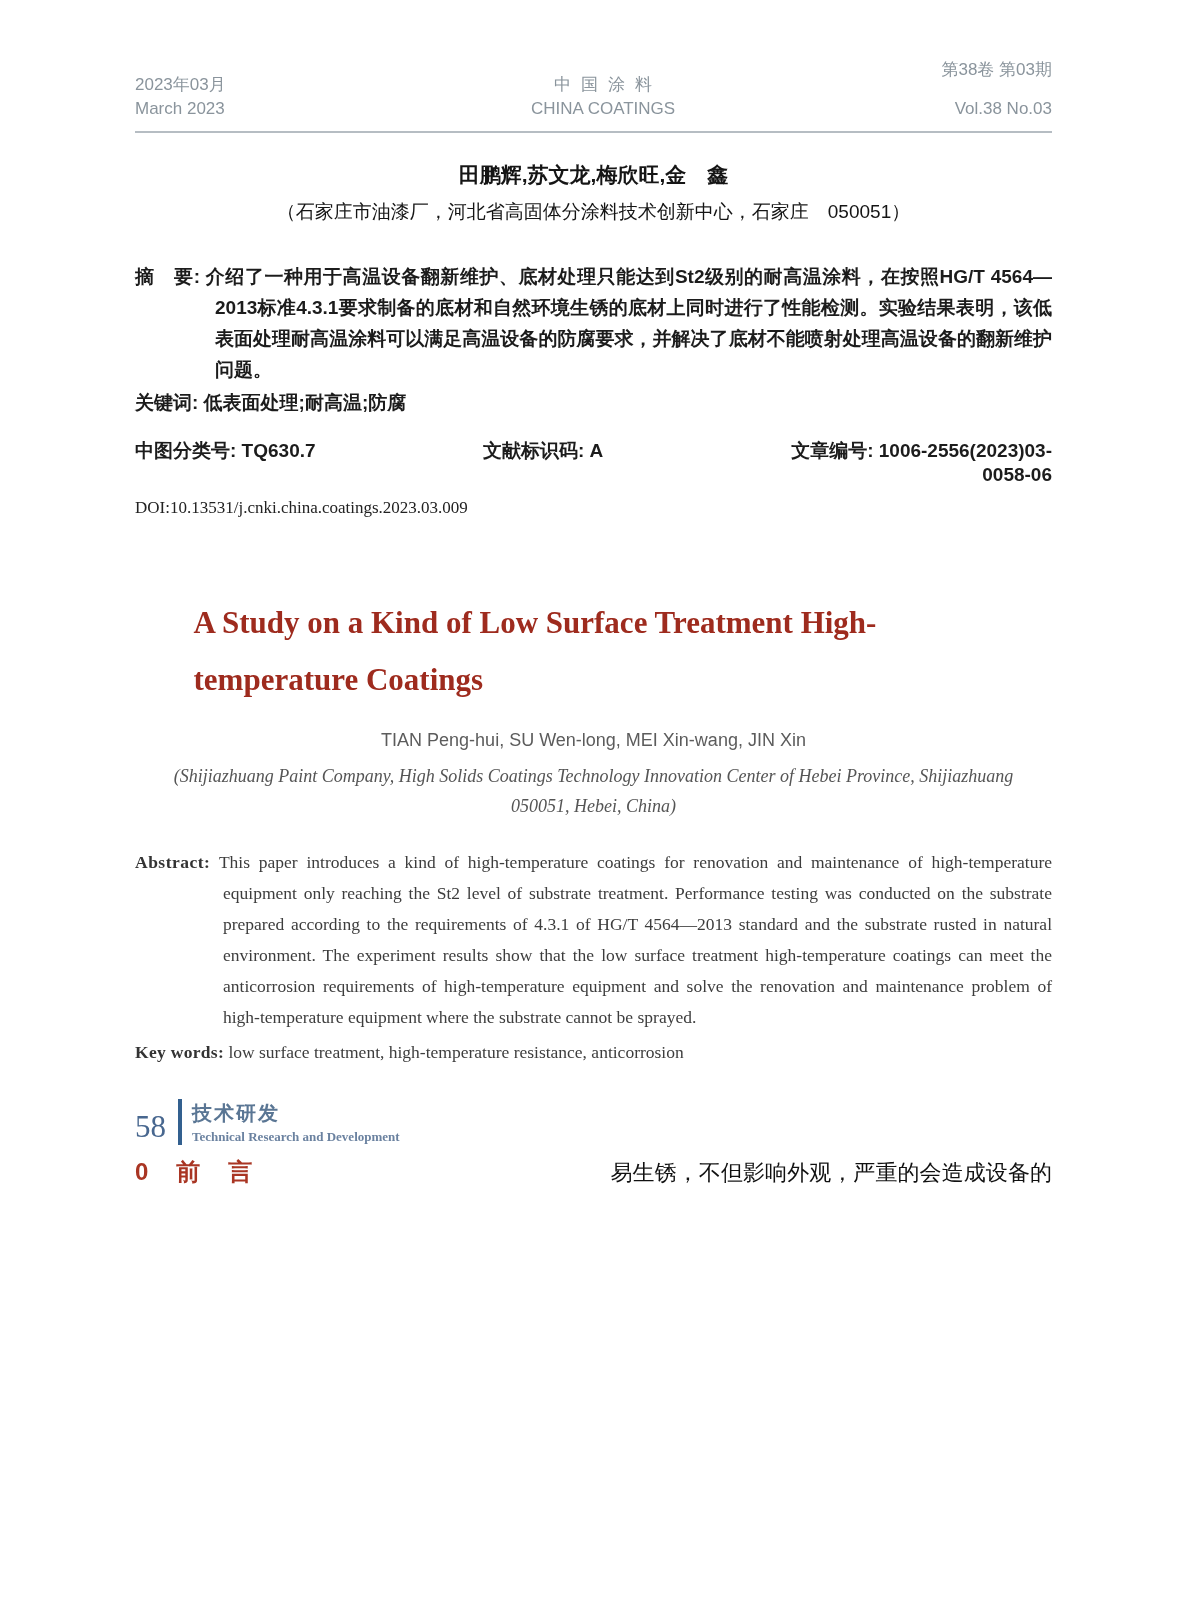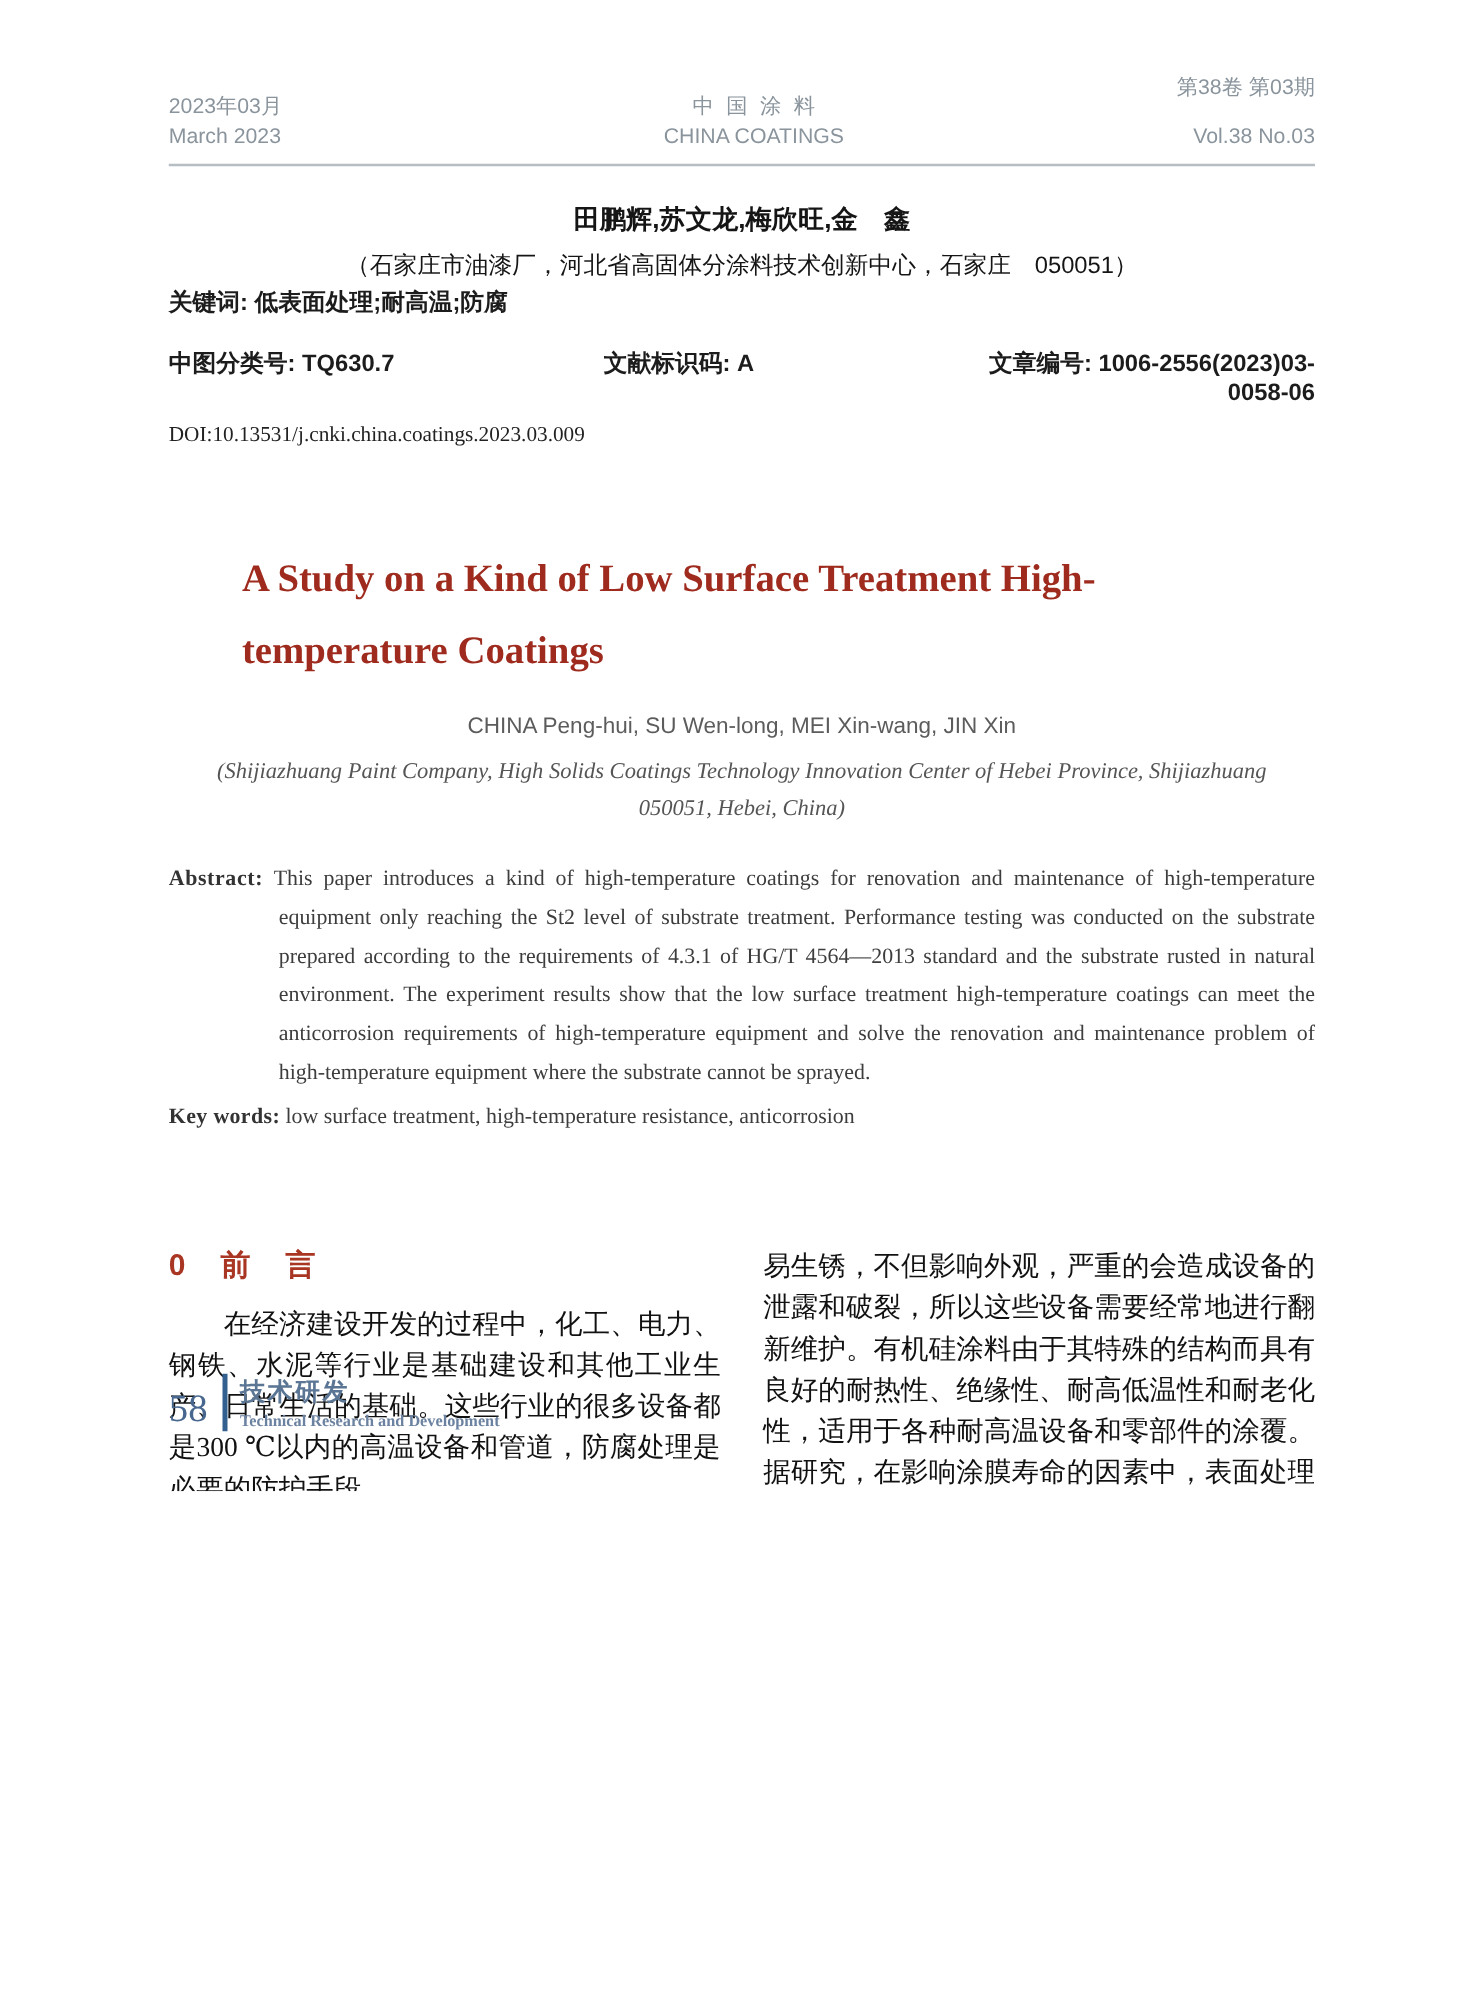--- a/index.html
+++ b/index.html
@@ -97,31 +97,32 @@
       </div>
       <div class="col c-right">
         <span>第38卷 第03期</span>
         <span>Vol.38  No.03</span>
       </div>
     </div>
 
     <div class="authors-cn">田鹏辉,苏文龙,梅欣旺,金　鑫</div>
     <div class="affil-cn">（石家庄市油漆厂，河北省高固体分涂料技术创新中心，石家庄　050051）</div>
 
+    <div class="abs-cn"><b>摘　要:</b> <span>介绍了一种用于高温设备翻新维护、底材处理只能达到St2级别的耐高温涂料，在按照HG/T 4564—2013标准4.3.1要求制备的底材和自然环境生锈的底材上同时进行了性能检测。实验结果表明，该低表面处理耐高温涂料可以满足高温设备的防腐要求，并解决了底材不能喷射处理高温设备的翻新维护问题。</span></div>
     <div class="kw-cn"><b>关键词:</b> <span>低表面处理;耐高温;防腐</span></div>
 
     <div class="meta-row">
       <div class="m1"><span>中图分类号: </span><span>TQ630.7</span></div>
       <div class="m2"><span>文献标识码: </span><span>A</span></div>
       <div class="m3"><span>文章编号: </span><span>1006-2556(2023)03-0058-06</span></div>
     </div>
     <div class="doi">DOI:10.13531/j.cnki.china.coatings.2023.03.009</div>
 
     <h2 class="title-en">A Study on a Kind of Low Surface Treatment High-temperature Coatings</h2>
-    <div class="authors-en">CHINA Peng-hui, SU Wen-long, MEI Xin-wang, JIN Xin</div>
+    <div class="authors-en">TIAN Peng-hui, SU Wen-long, MEI Xin-wang, JIN Xin</div>
     <div class="affil-en">(Shijiazhuang Paint Company, High Solids Coatings Technology Innovation Center of Hebei Province, Shijiazhuang 050051, Hebei, China)</div>
 
     <div class="abs-en"><b>Abstract:</b> <span>This paper introduces a kind of high-temperature coatings for renovation and maintenance of high-temperature equipment only reaching the St2 level of substrate treatment. Performance testing was conducted on the substrate prepared according to the requirements of 4.3.1 of HG/T 4564—2013 standard and the substrate rusted in natural environment. The experiment results show that the low surface treatment high-temperature coatings can meet the anticorrosion requirements of high-temperature equipment and solve the renovation and maintenance problem of high-temperature equipment where the substrate cannot be sprayed.</span></div>
     <div class="kw-en"><b>Key words:</b> <span>low surface treatment, high-temperature resistance, anticorrosion</span></div>
 
     <div class="body-cols">
       <div class="bcol">
         <div class="sec-head">0　前　言</div>
         <p>在经济建设开发的过程中，化工、电力、钢铁、水泥等行业是基础建设和其他工业生产、日常生活的基础。这些行业的很多设备都是300 ℃以内的高温设备和管道，防腐处理是必要的防护手段。</p>
 

